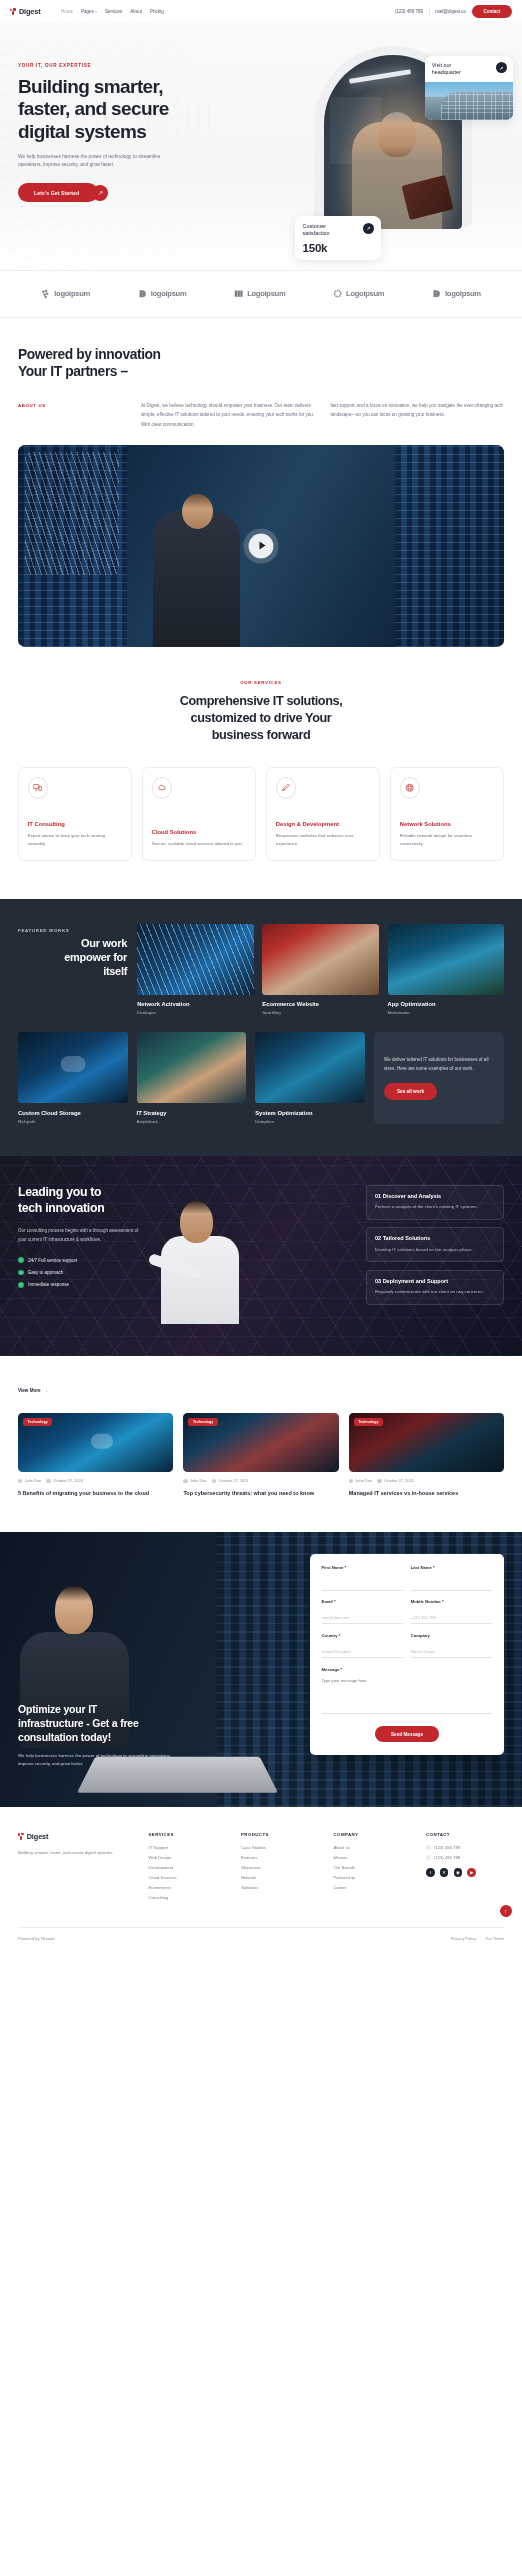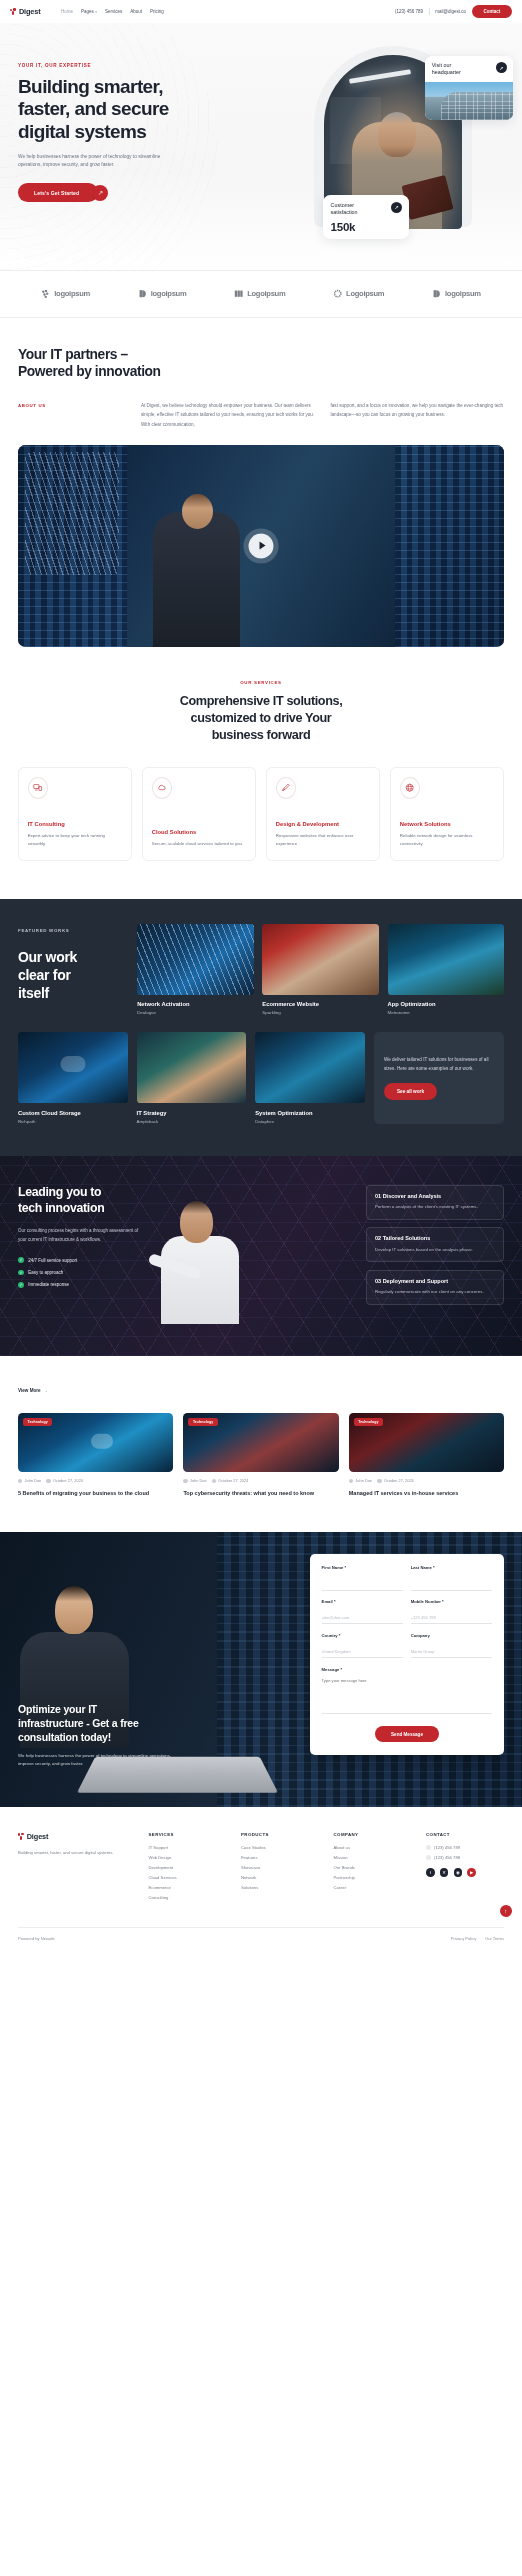--- a/index.html
+++ b/index.html
@@ -131,24 +131,23 @@
   }
   .card-hq-img::after{
     content:""; position:absolute; left:16px; top:10.2px; right:-7.3px; bottom:0;
     background:
       repeating-linear-gradient(90deg, rgba(255,255,255,.35) 0 0.7px, rgba(0,0,0,0) 0.7px 3.6px),
       repeating-linear-gradient(0deg, rgba(255,255,255,.3) 0 0.7px, rgba(0,0,0,0) 0.7px 3.6px),
       linear-gradient(180deg,#8fa9b8,#56707f);
     border-radius: 16px 0 0 0;
   }
   .card-stat {
-    position:absolute; left: 0px; bottom: 22px; width: 86px;
+    position:absolute; left: 0px; bottom: 1px; width: 86px;
     background:#fff; border-radius: 7.3px; padding: 6.5px 7.3px;
     box-shadow: 0 2.2px 10.2px rgba(20,25,35,.10);
-    margin-left: 28px;
   }
   .card-stat-row { display:flex; align-items:flex-start; gap:4.4px; }
   .card-stat-label { font-size: 5.4px; line-height:1.35; font-weight:500; color:#1d2430; flex:1;}
   .card-stat-value { font-size: 11.6px; font-weight: bold; margin-top: 3.6px; letter-spacing:-0.3px;}
 
   
   .logo-strip {
     border-top: 0.7px solid #ededef; border-bottom: 0.7px solid #ededef;
     height: 48px; display:flex; align-items:center; justify-content: space-around;
     padding: 0 17.4px; background:#fff;
@@ -230,21 +229,21 @@
   }
   .service-spacer { flex:1; }
   .service-name { font-size: 5.8px; font-weight: 600; color:#c1272d; }
   .service-desc { margin-top: 4.4px; font-size: 4.4px; line-height:1.85; color:#6b7280; }
 
   
   .works { background:#242c38; padding: 25px 18px 32px 18px; color:#fff; }
   .works-top { display:flex; gap: 10.2px; }
   .works-left { width: 109px; padding-top: 4.4px; }
   .works-eyebrow { font-size:4.4px; letter-spacing:0.7px; color:#b9c0c9; font-weight:600;}
-  .works-title { margin-top: 15px; font-size: 14px; line-height:1.3; font-weight:bold; letter-spacing:-0.3px;}
+  .works-title { margin-top: 3px; font-size: 11px; line-height:1.3; font-weight:bold; letter-spacing:-0.3px;text-align:right;}
   .works-cards { flex:1; display:flex; gap: 8.7px; }
   .work-card { flex:1; }
   .work-thumb { height: 71px; border-radius: 3.6px; overflow:hidden; position:relative; }
   .work-name { margin-top: 6.5px; font-size: 5.8px; font-weight:600; }
   .work-tag { margin-top: 2.9px; font-size: 4.4px; color:#aeb6c0; }
   .works-bottom { display:flex; gap: 8.7px; margin-top: 17.4px; }
   .works-bottom .work-card { flex:1; }
   .promo-card {
     flex:1; background:#2e3744; border-radius:5.1px; padding: 11.6px 10.2px;
     display:flex; flex-direction:column; justify-content:center;
@@ -553,22 +552,22 @@
       <svg class="logo-glyph" viewBox="0 0 24 24">
           <rect x="4" y="3" width="7" height="18" fill="#7b7f86"></rect>
           <path d="M11 3a9 9 0 010 18z" fill="#7b7f86"></path>
         </svg>
       <span class="logo-text">logoipsum</span>
     </div>
   </div>
 
   <div class="about">
     <div class="about-title">
+      <div>Powered by innovation</div>
       <div>Your IT partners –</div>
-      <div>Powered by innovation</div>
     </div>
     <div class="about-cols">
       <div class="about-eyebrow">ABOUT US</div>
       <div class="about-p">At Digest, we believe technology should empower your business. Our team delivers simple, effective IT solutions tailored to your needs, ensuring your tech works for you. With clear communication,</div>
       <div class="about-p">fast support, and a focus on innovation, we help you navigate the ever-changing tech landscape—so you can focus on growing your business.</div>
     </div>
   </div>
 
   <div class="video-wrap">
     <div class="rack-l"></div>
@@ -642,21 +641,21 @@
 
     </div>
   </div>
 
   <div class="works">
     <div class="works-top">
       <div class="works-left">
         <div class="works-eyebrow">FEATURED WORKS</div>
         <div class="works-title">
           <div>Our work</div>
-          <div>clear for</div>
+          <div>empower for</div>
           <div>itself</div>
         </div>
       </div>
       <div class="works-cards">
         <div class="work-card">
           <div class="work-thumb th-net"></div>
           <div class="work-name">Network Activation</div>
           <div class="work-tag">Dealogue</div>
         </div>
         <div class="work-card">

